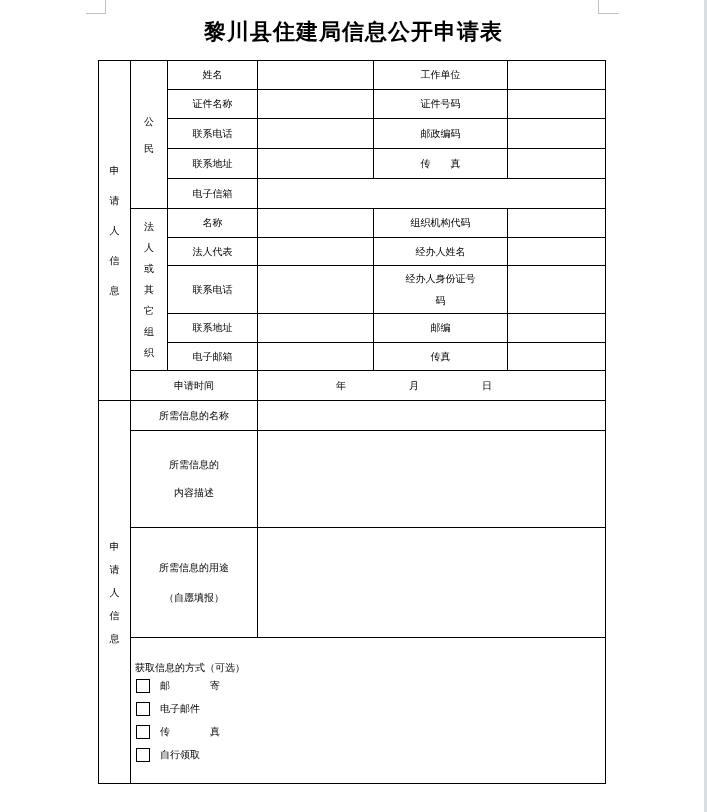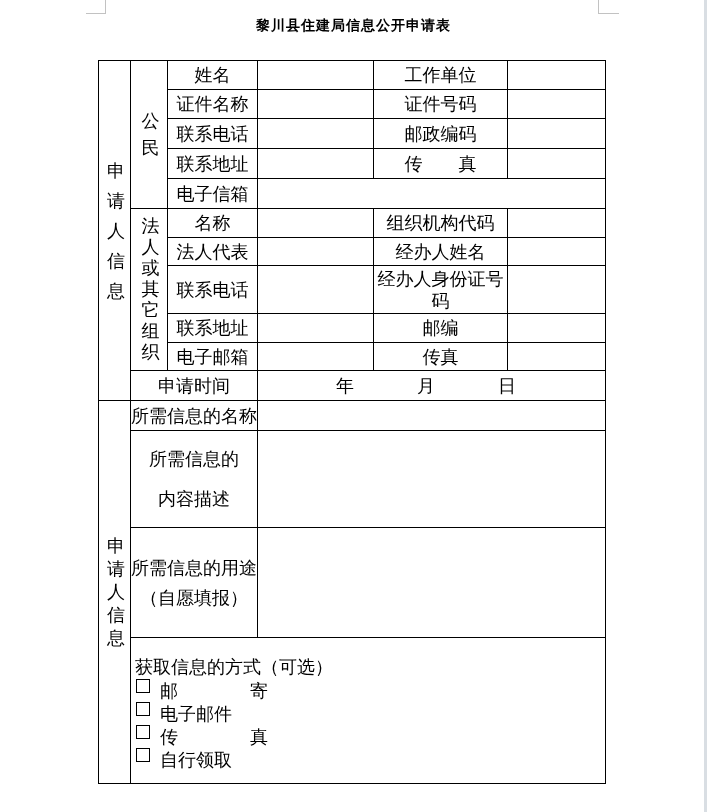--- a/index.html
+++ b/index.html
@@ -6,40 +6,40 @@
   body {
     width:707px; height:812px;
     background:#ffffff;
     color:#000;
     font-family:"Liberation Serif", "DejaVu Serif", serif;
     position:relative;
     overflow:hidden;
   }
   .page-title {
     position:absolute; top:17px; left:0; width:707px;
-    text-align:center; font-size:14px; font-weight:bold;
+    text-align:center; font-size:22px; font-weight:bold;
     letter-spacing:1px;
   }
   table.form {
     position:absolute; left:98px; top:60px;
     width:507px; border-collapse:collapse; table-layout:fixed;
   }
   td {
     border:1px solid #000;
-    font-size:18px; text-align:center; vertical-align:middle;
+    font-size:10px; text-align:center; vertical-align:middle;
     padding:0; overflow:hidden;
   }
   .vtext { width:15px; margin:0 auto; word-break:break-all; text-align:center; }
   .lh30 { line-height:30px; }
   .lh27 { line-height:27px; }
   .lh21 { line-height:21px; }
   .lh23 { line-height:23px; }
   .prewrap { white-space:pre-line; }
   .lh22 { line-height:22px;text-align:center; }
-  .lh32 { line-height:40px; }
+  .lh32 { line-height:28px; }
   .lh30b { line-height:30px; }
   .daterow { display:flex; padding-left:78px; gap:63px; }
   .method { text-align:left; padding:5px 16px 0 4px; }
   .method-title { line-height:23px; }
   .opt { display:flex; gap:10px; height:23px; }
   .cb {
     width:12px; height:12px; border:1px solid #000;
     display:inline-block; flex:0 0 auto; margin-left:1px;
     background:#fff;
   }

